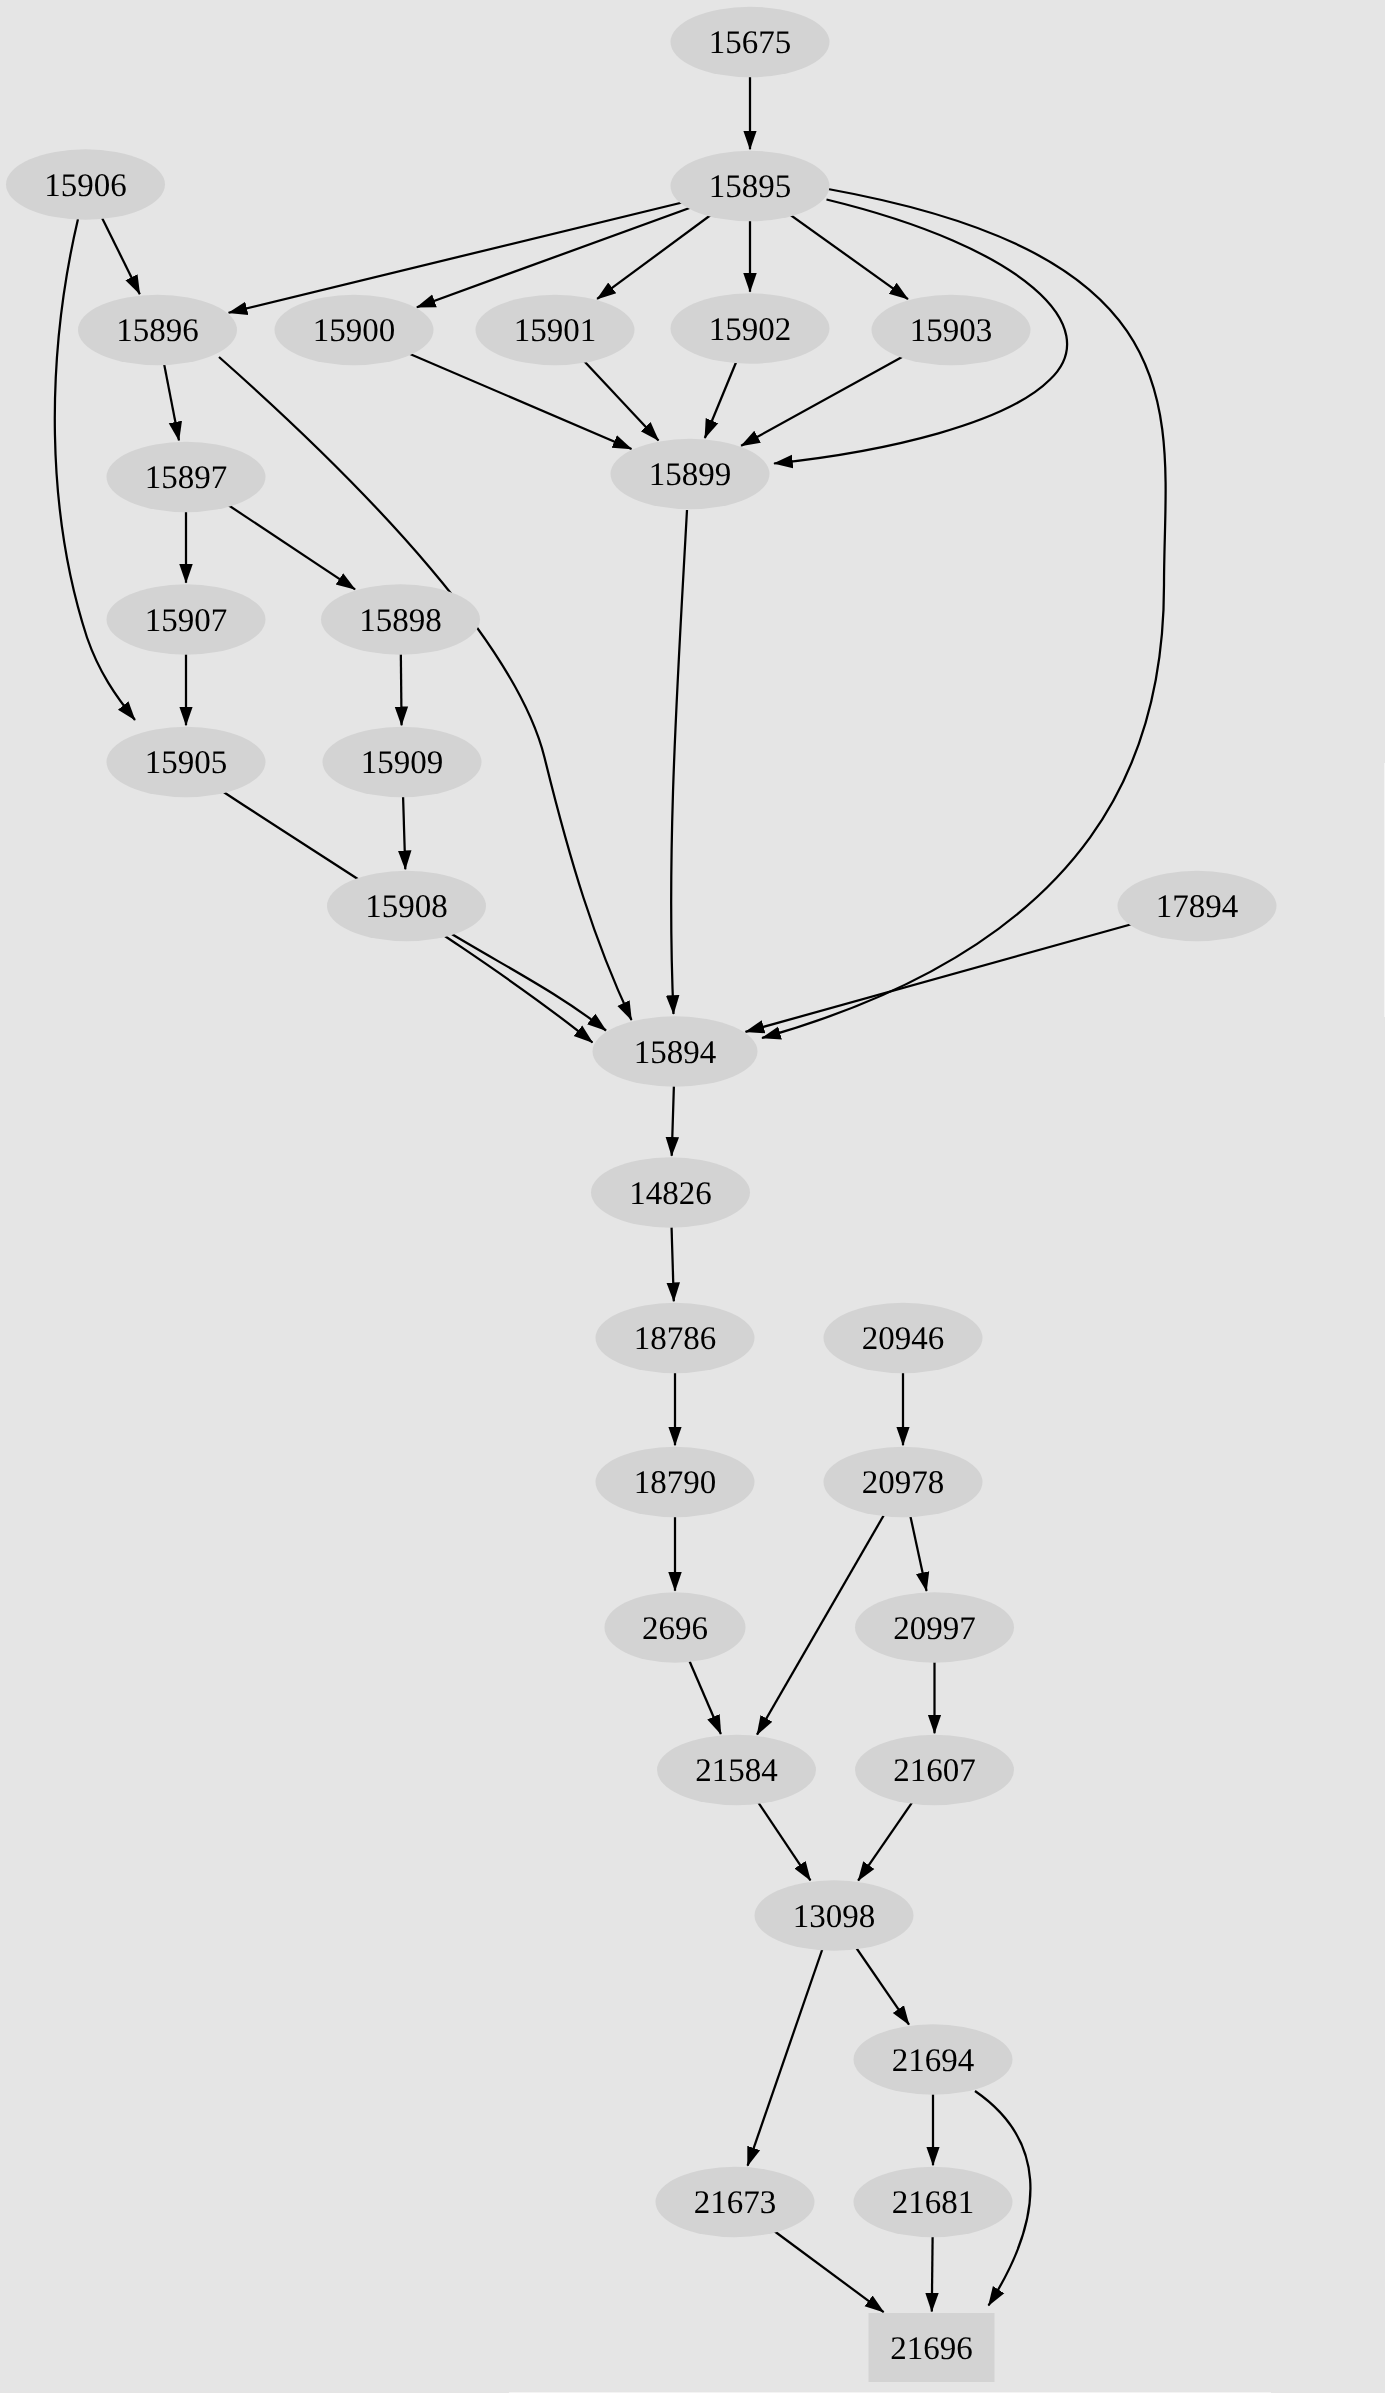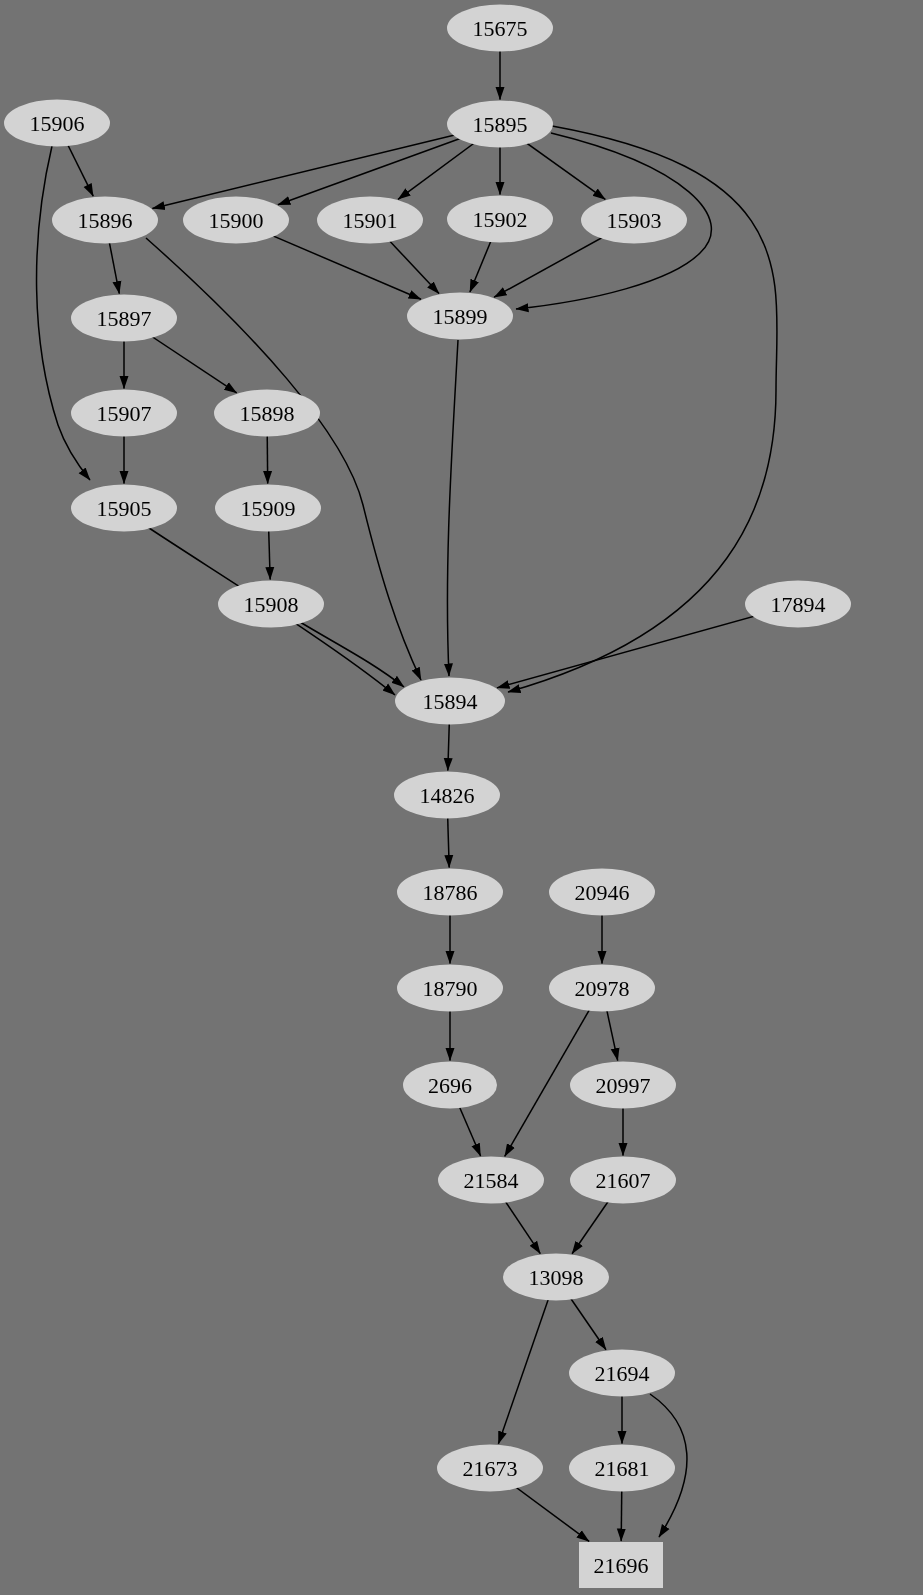--- a/index.html
+++ b/index.html
@@ -1,20 +1,20 @@
 <!DOCTYPE html>
 <html><head>
 <meta charset="utf-8">
 <style>
   html, body { margin: 0; padding: 0; background: #ffffff; }
   .canvas {
     position: relative;
     width: 923px;
     height: 1595px;
-    background: #737373;
+    background: #e5e5e5;
     overflow: hidden;
   }
   svg { display: block; }
   svg text {
     font-family: "Liberation Serif", "DejaVu Serif", serif;
     font-size: 22px;
     fill: #000000;
     text-anchor: middle;
   }
   svg path.edge {

